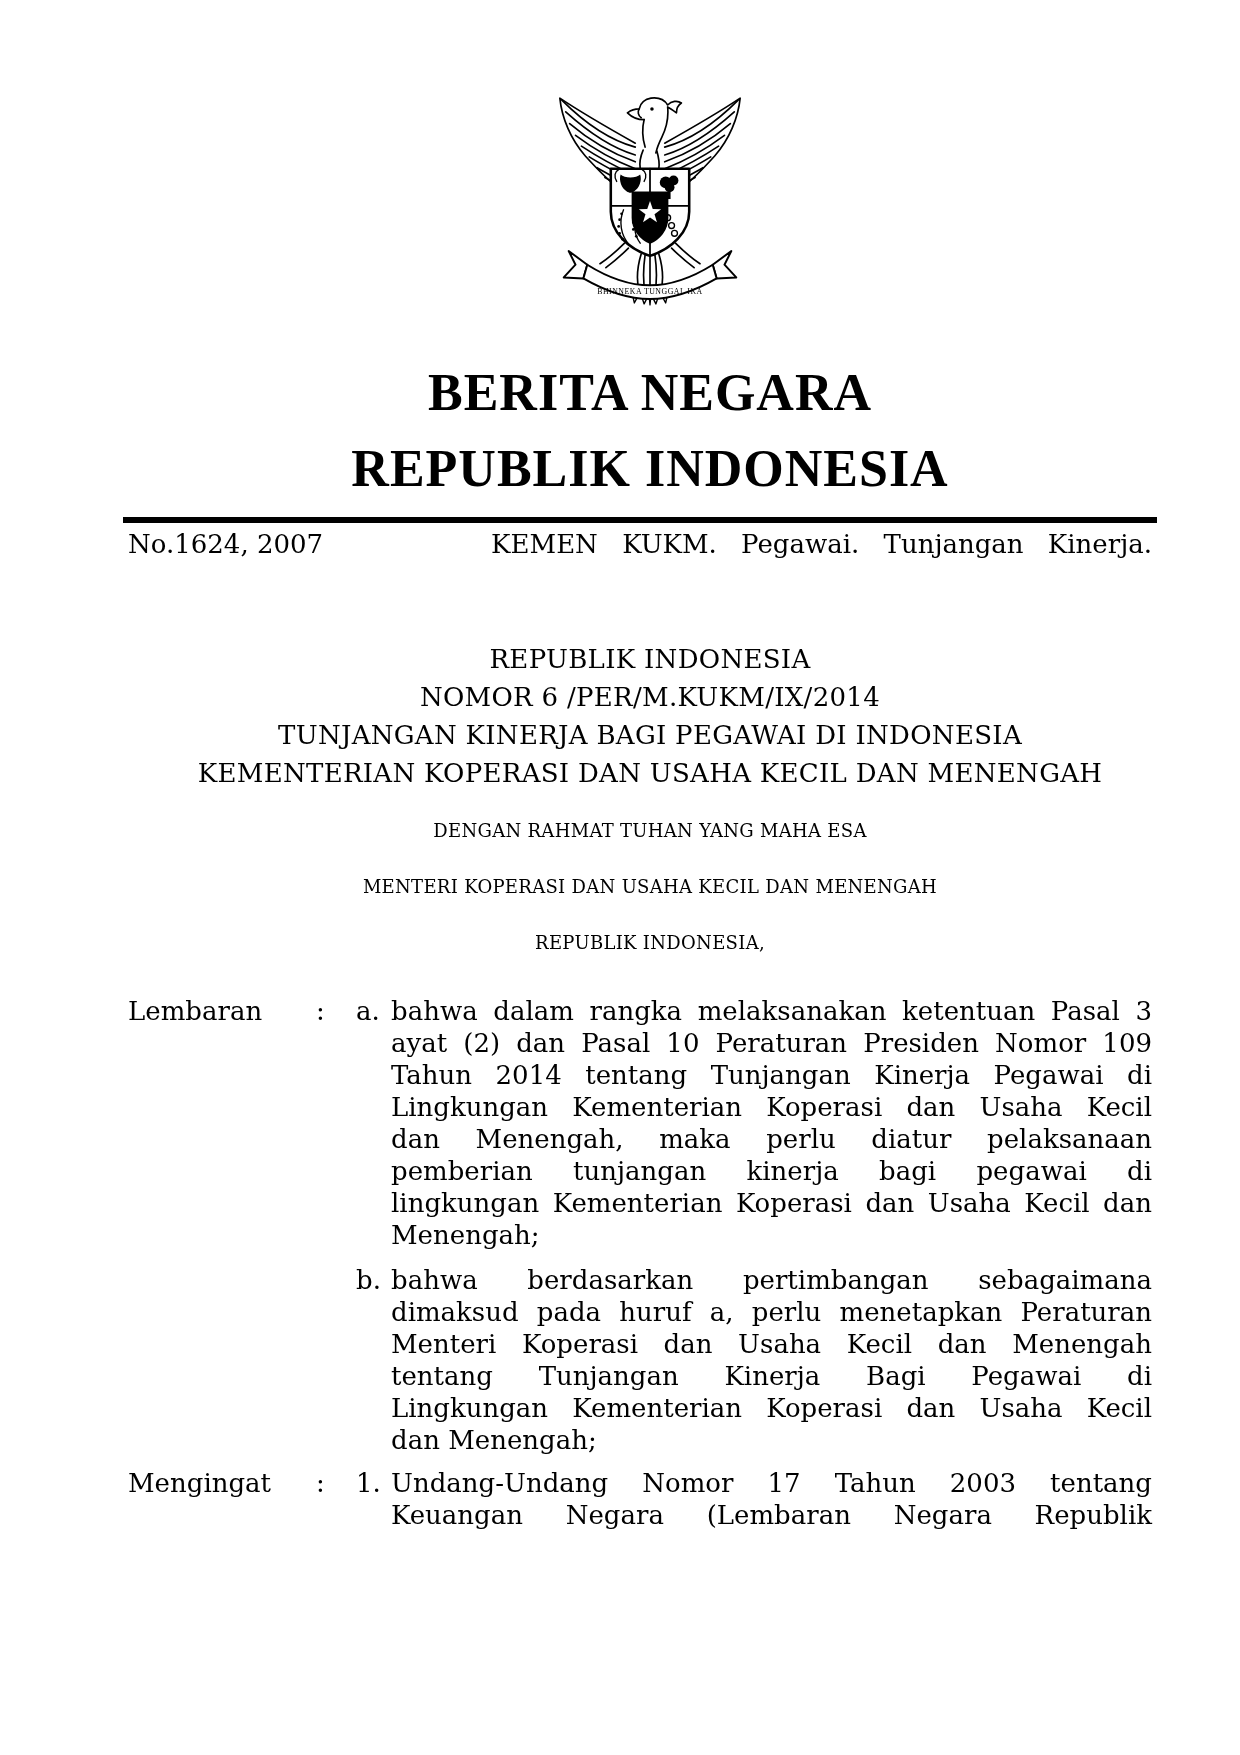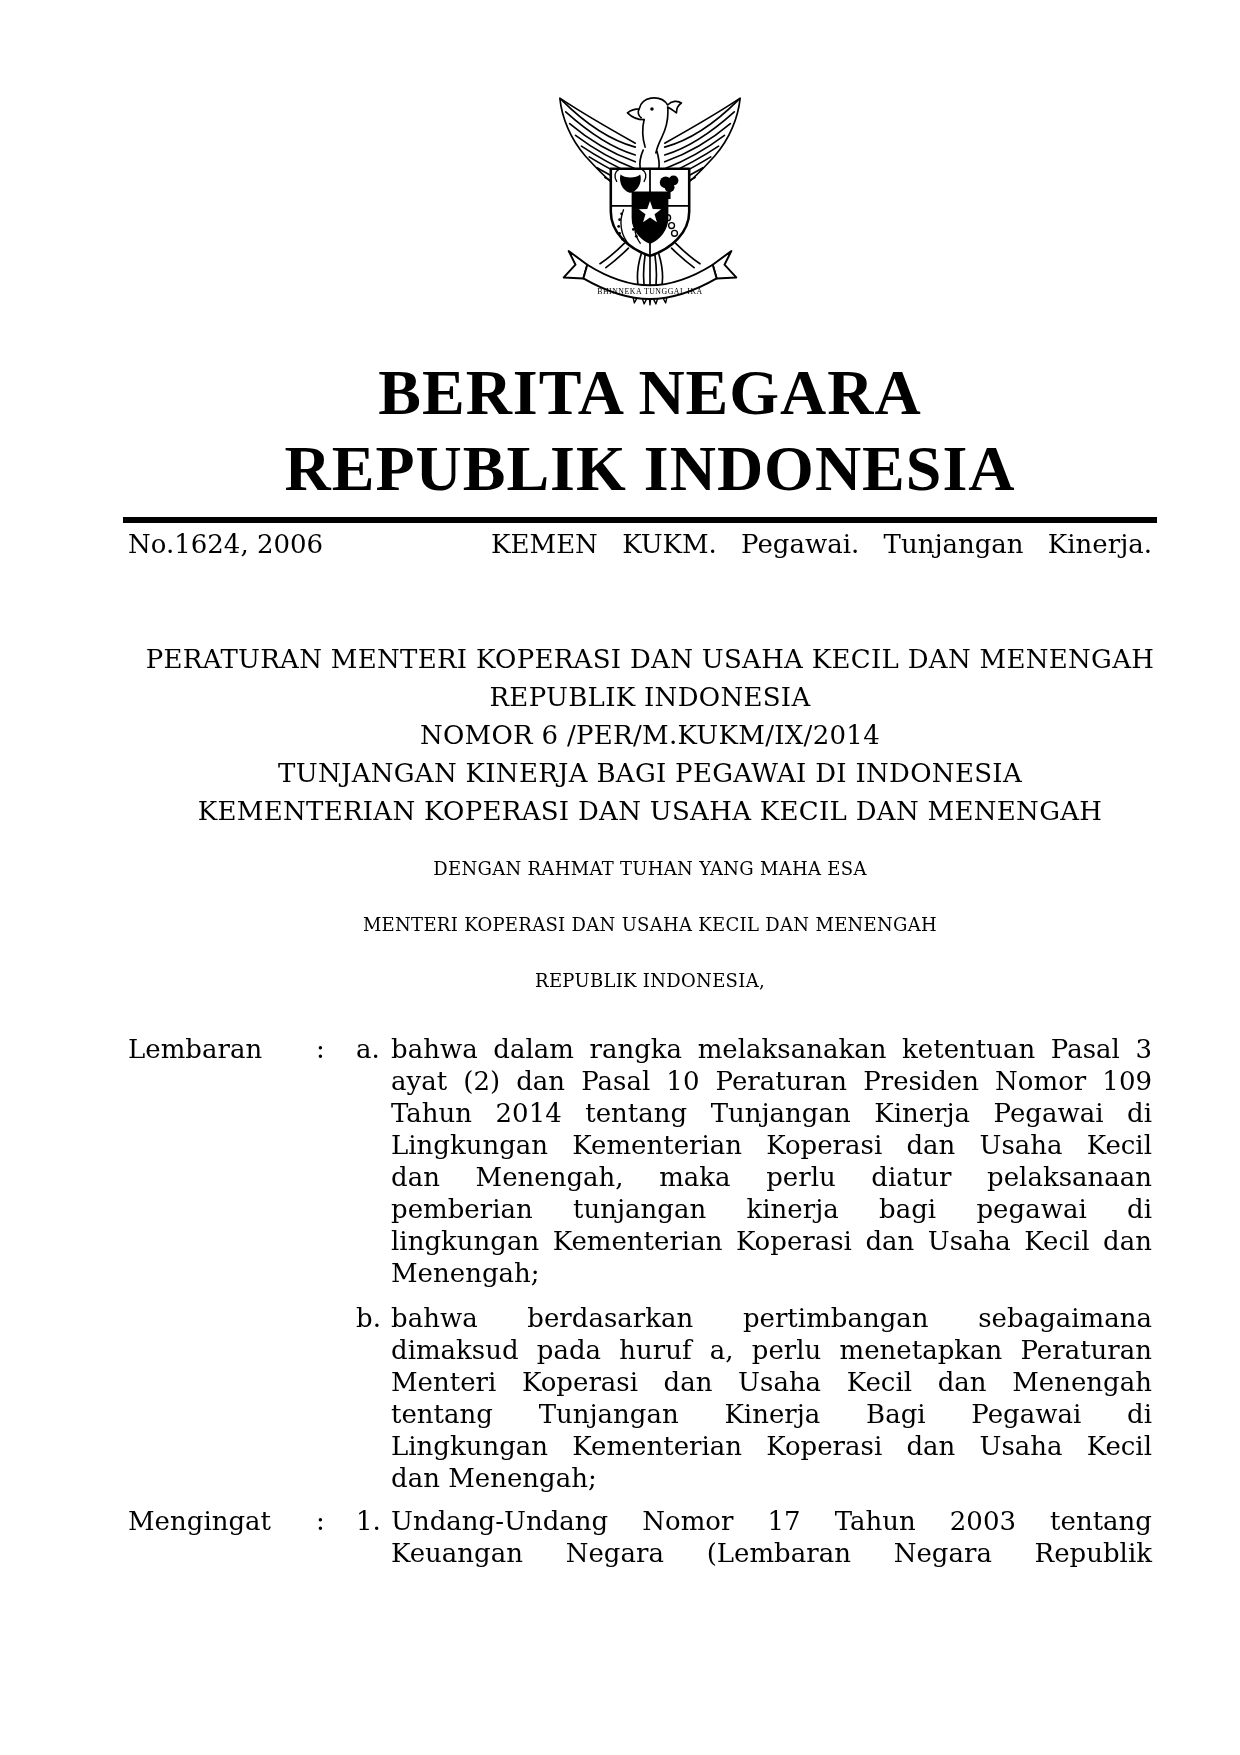--- a/index.html
+++ b/index.html
@@ -13,21 +13,21 @@
   .content { padding: 0 118px 0 98px; }
   .shift { position: relative; left: 10px; }
 
   .emblem-wrap { text-align: center; padding-top: 96px; }
 
   .gazette-title {
     margin-top: 44px;
     text-align: center;
     font-family: "Liberation Serif", serif;
     font-weight: bold;
-    font-size: 64px;
+    font-size: 52px;
     line-height: 76px;
     letter-spacing: 1px;
     white-space: nowrap;
   }
 
   .masthead-rule { height: 6px; background: #000; margin: 10px -5px 0 -5px; }
 
   .masthead-row {
     margin-top: 5px;
     display: flex; justify-content: space-between; align-items: baseline;
@@ -163,26 +163,25 @@
     </div>
 
     <div class="gazette-title shift">
       <div>BERITA NEGARA</div>
       <div>REPUBLIK INDONESIA</div>
     </div>
 
     <div class="masthead-rule"></div>
 
     <div class="masthead-row">
-      <span>No.1624, 2006</span>
+      <span>No.1624, 2007</span>
       <span class="masthead-subject">KEMEN KUKM. Pegawai. Tunjangan Kinerja.</span>
     </div>
 
     <div class="doc-title shift">
-      <div>PERATURAN MENTERI KOPERASI DAN USAHA KECIL DAN MENENGAH</div>
       <div>REPUBLIK INDONESIA</div>
       <div>NOMOR 6 /PER/M.KUKM/IX/2014</div>
       <div>TUNJANGAN KINERJA BAGI PEGAWAI DI INDONESIA</div>
       <div>KEMENTERIAN KOPERASI DAN USAHA KECIL DAN MENENGAH</div>
     </div>
 
     <div class="preamble-line first shift">DENGAN RAHMAT TUHAN YANG MAHA ESA</div>
     <div class="preamble-line shift">MENTERI KOPERASI DAN USAHA KECIL DAN MENENGAH</div>
     <div class="preamble-line shift">REPUBLIK INDONESIA,</div>
 

